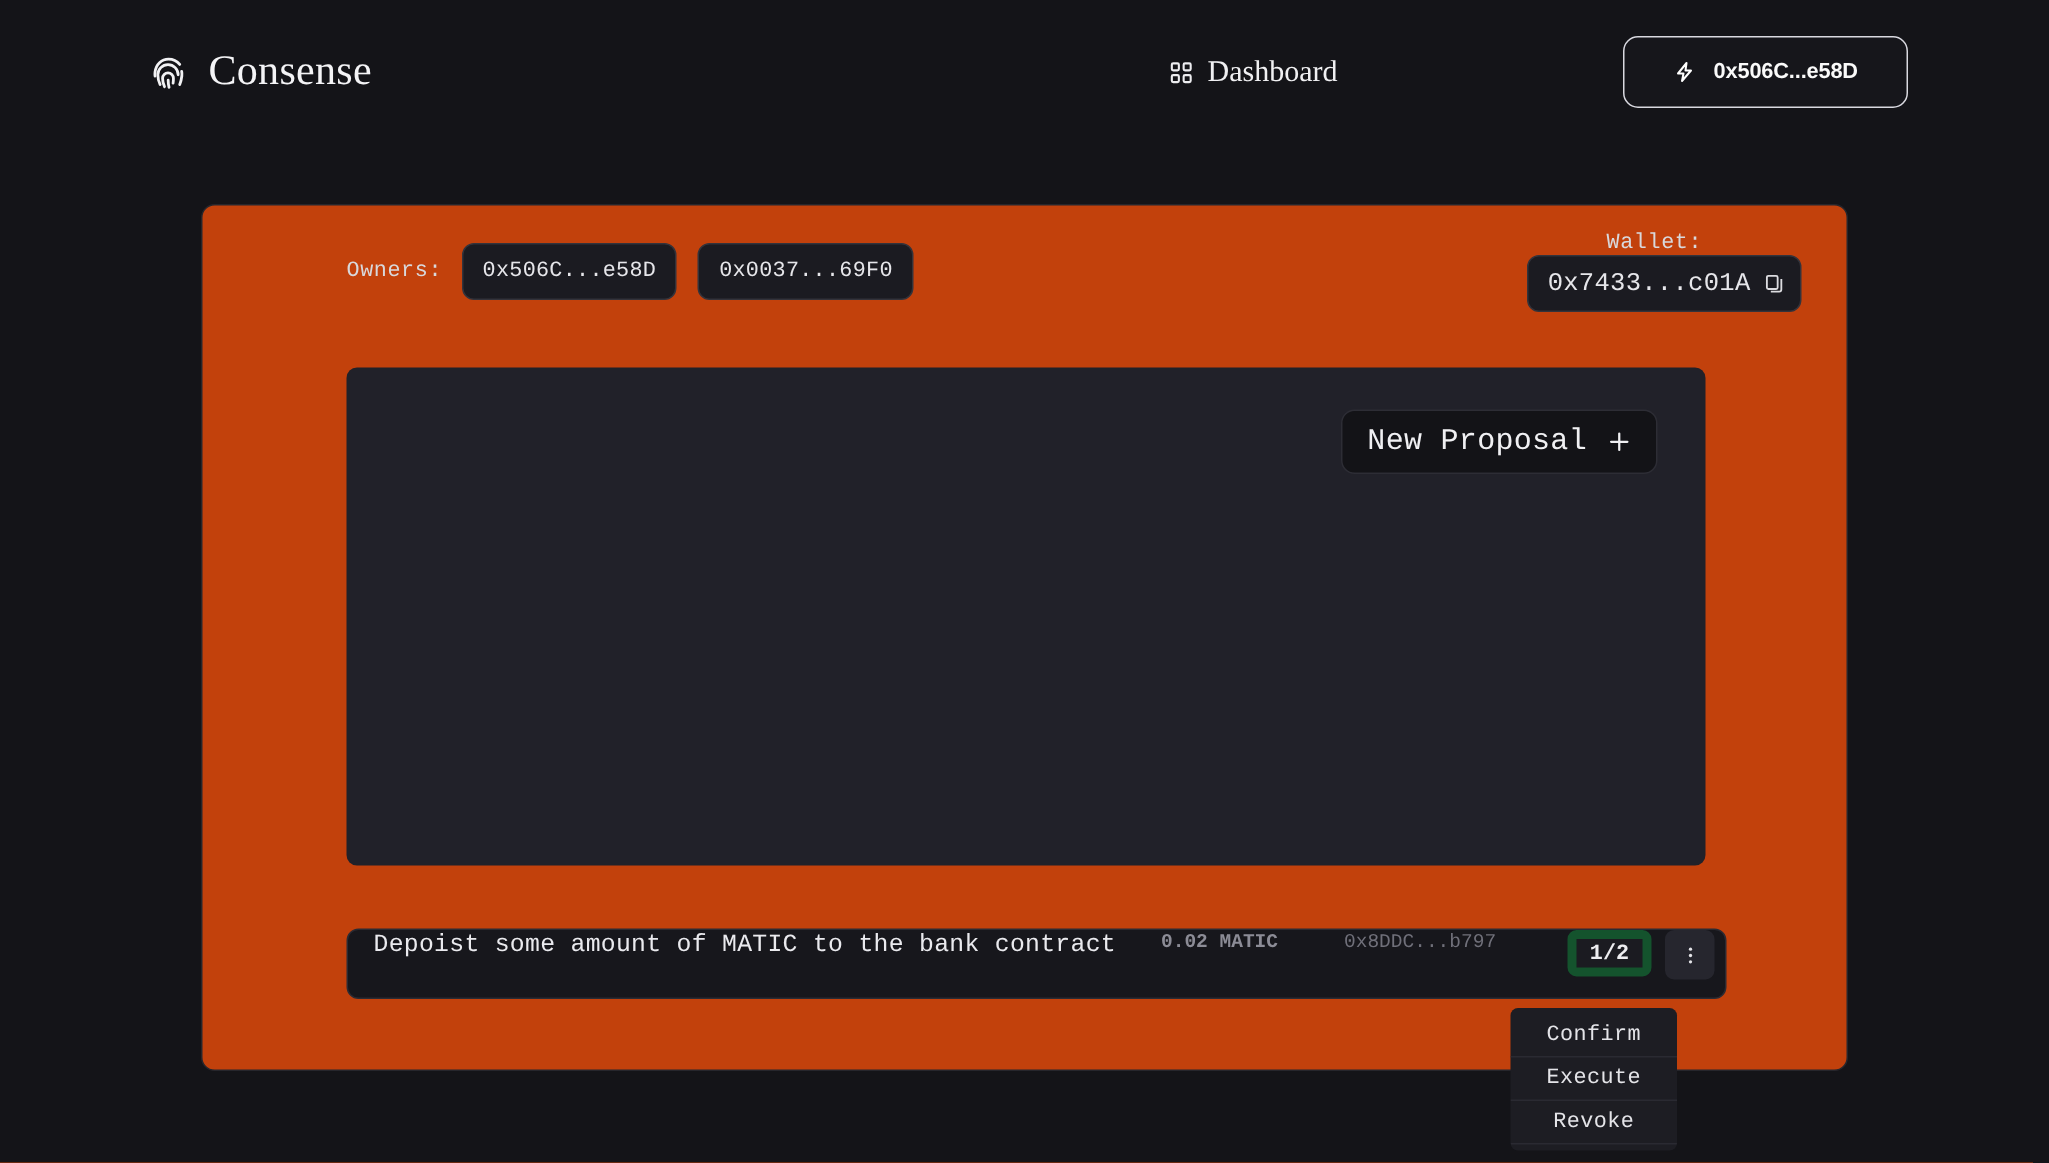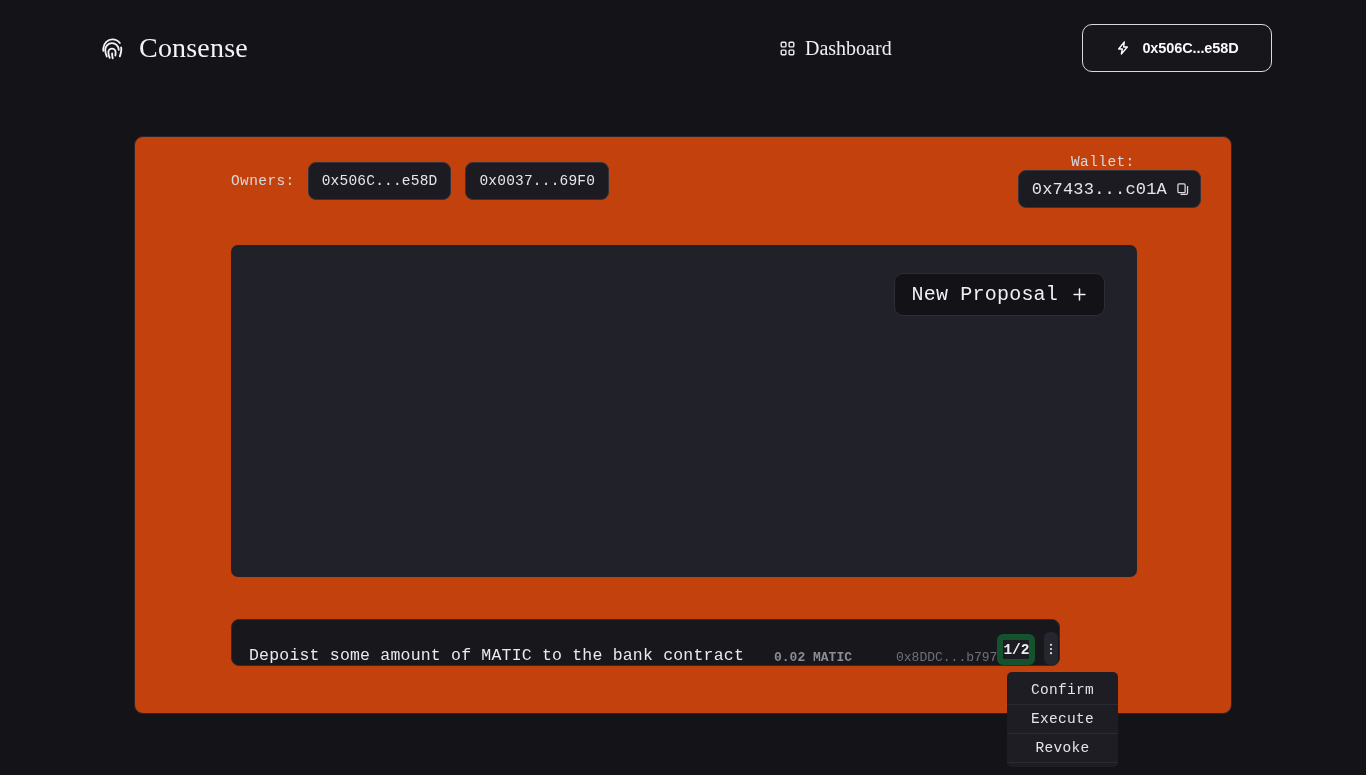--- a/index.html
+++ b/index.html
@@ -208,27 +208,27 @@
     letter-spacing: 0.2px;
   }
 
   .plus-icon { width: 15px; height: 15px; display: block; color: #f0f0f3; }
 
   
   .proposal-row {
     position: absolute;
     left: 96px;
     top: 482px;
-    width: 829px;
+    width: 920px;
     height: 47px;
     border: 1px solid #2b2b33;
     border-radius: 8px;
     background: #17171c;
     display: flex;
-    align-items: flex-end;
+    align-items: flex-start;
     padding: 0 7px 0 17px;
   }
 
   .proposal-title {
     font-family: "Liberation Mono", "DejaVu Sans Mono", monospace;
     font-size: 16.5px;
     color: #eaeaee;
     letter-spacing: 0.2px;
     white-space: nowrap;
   }

